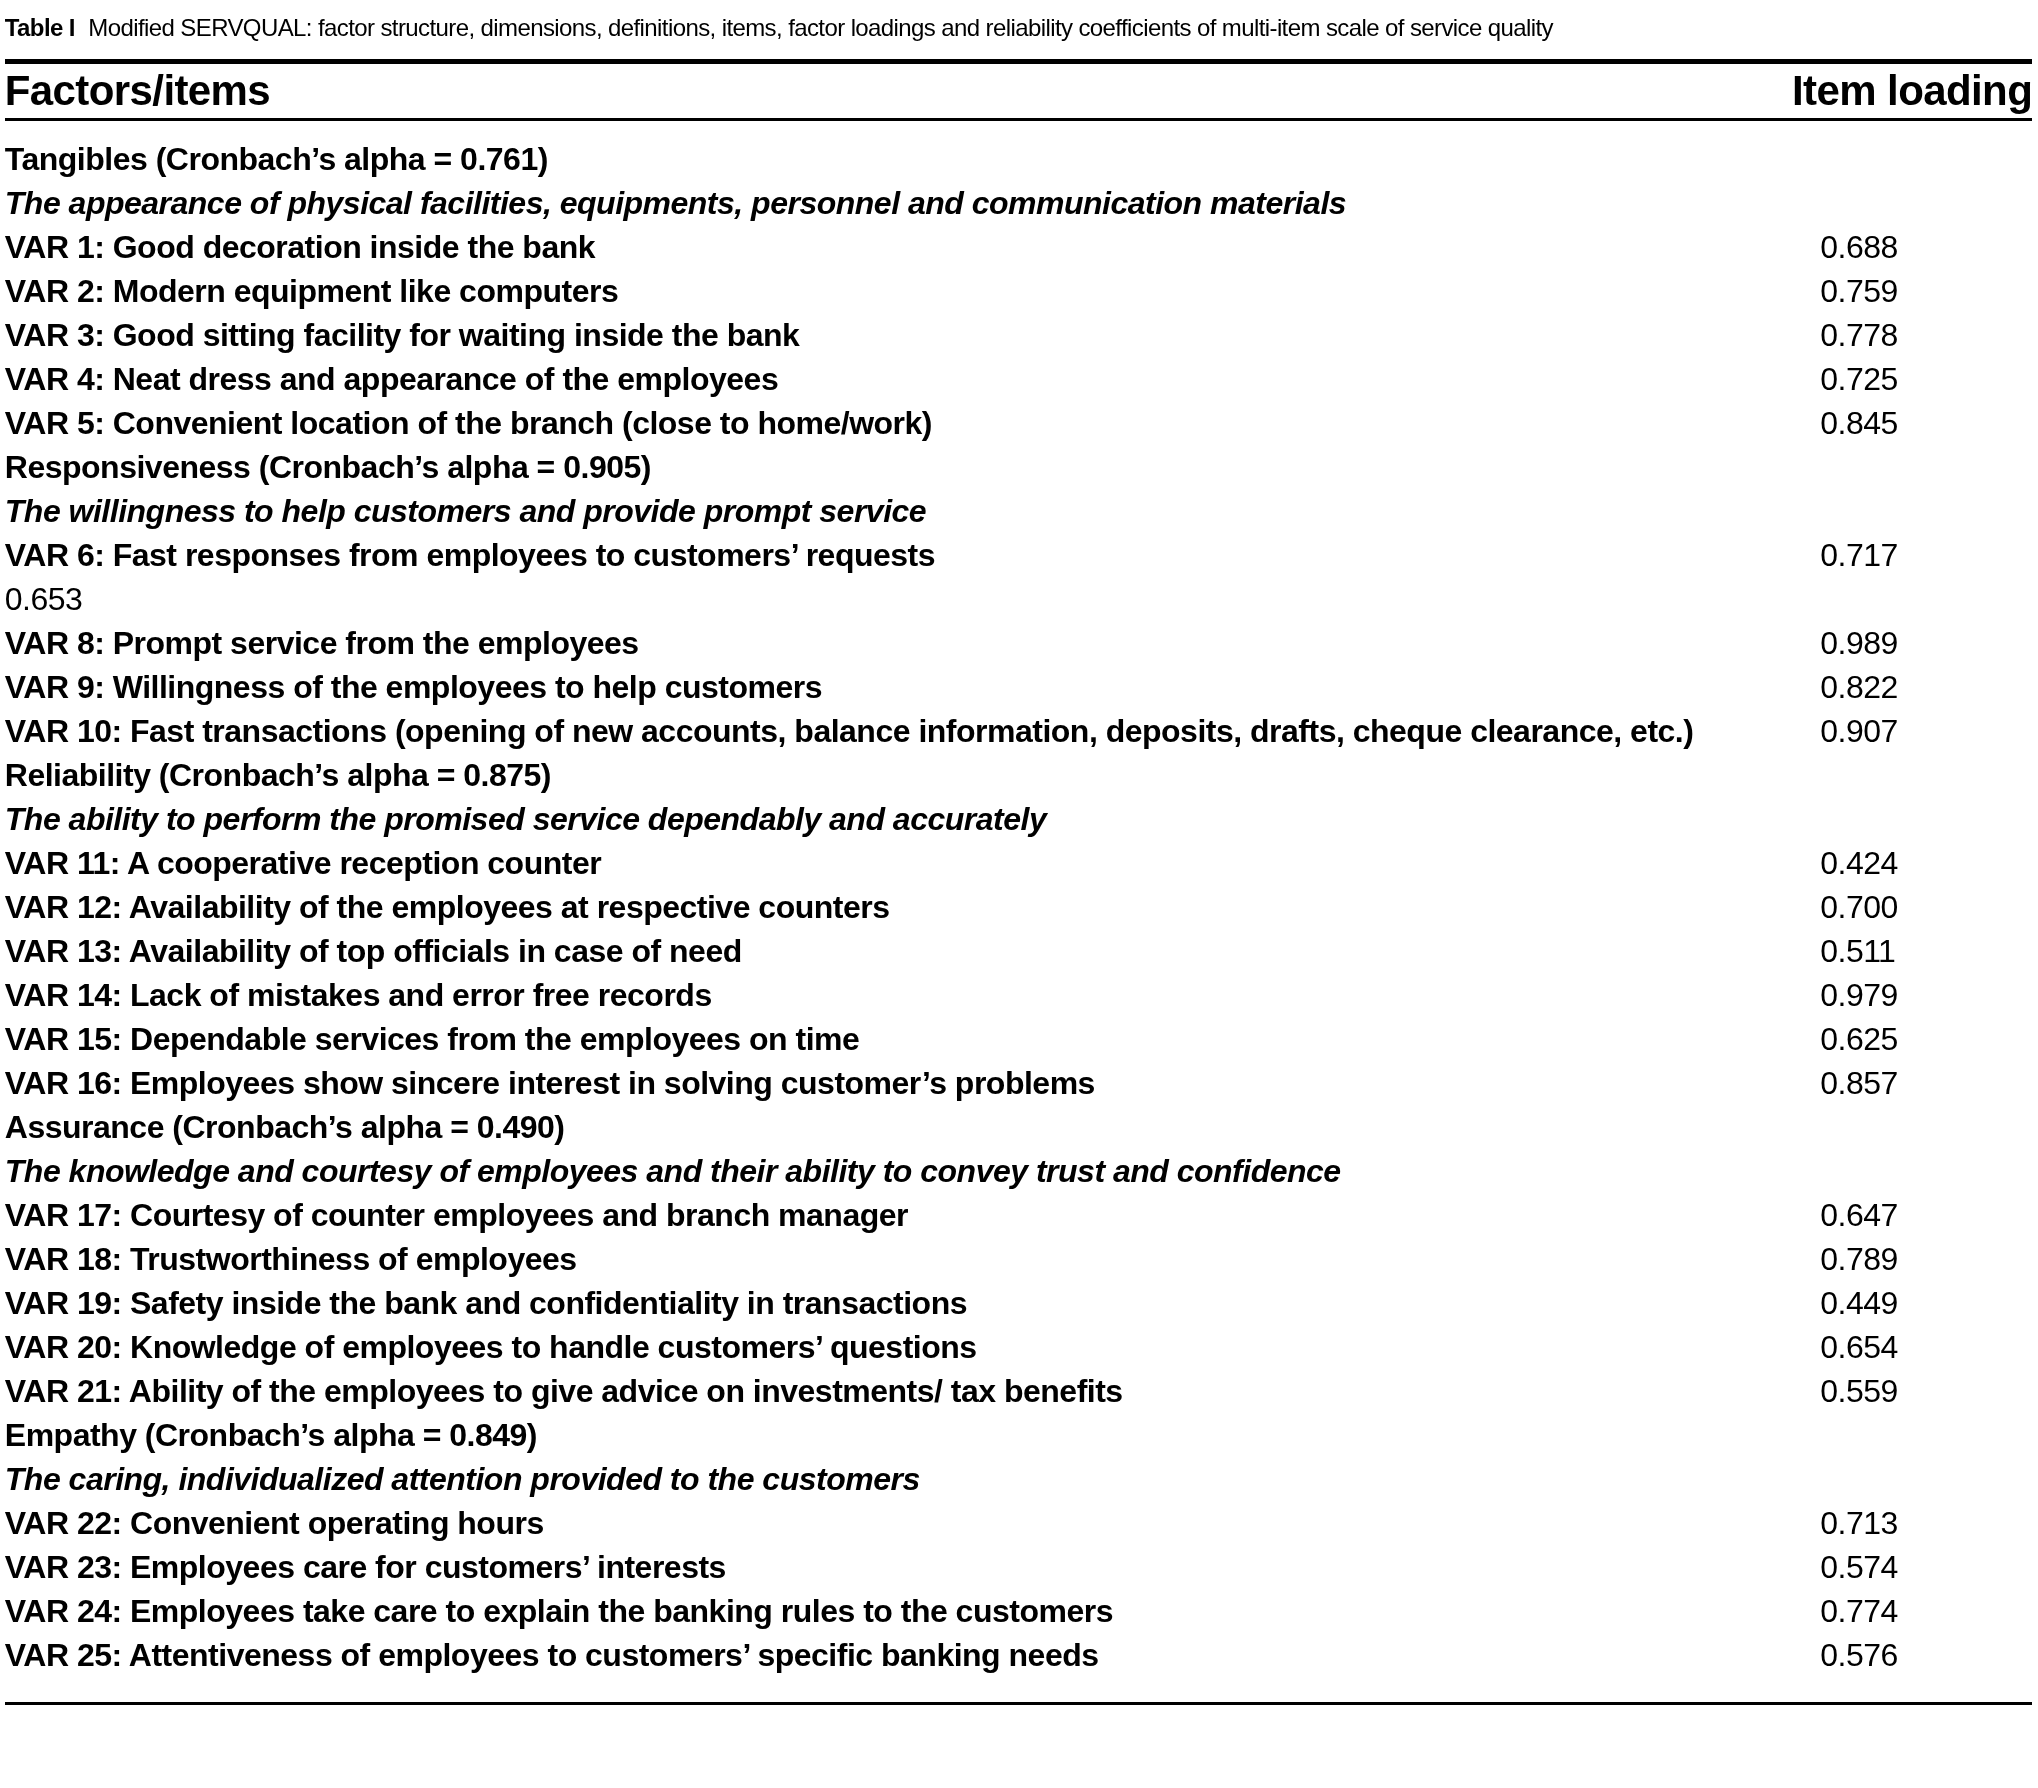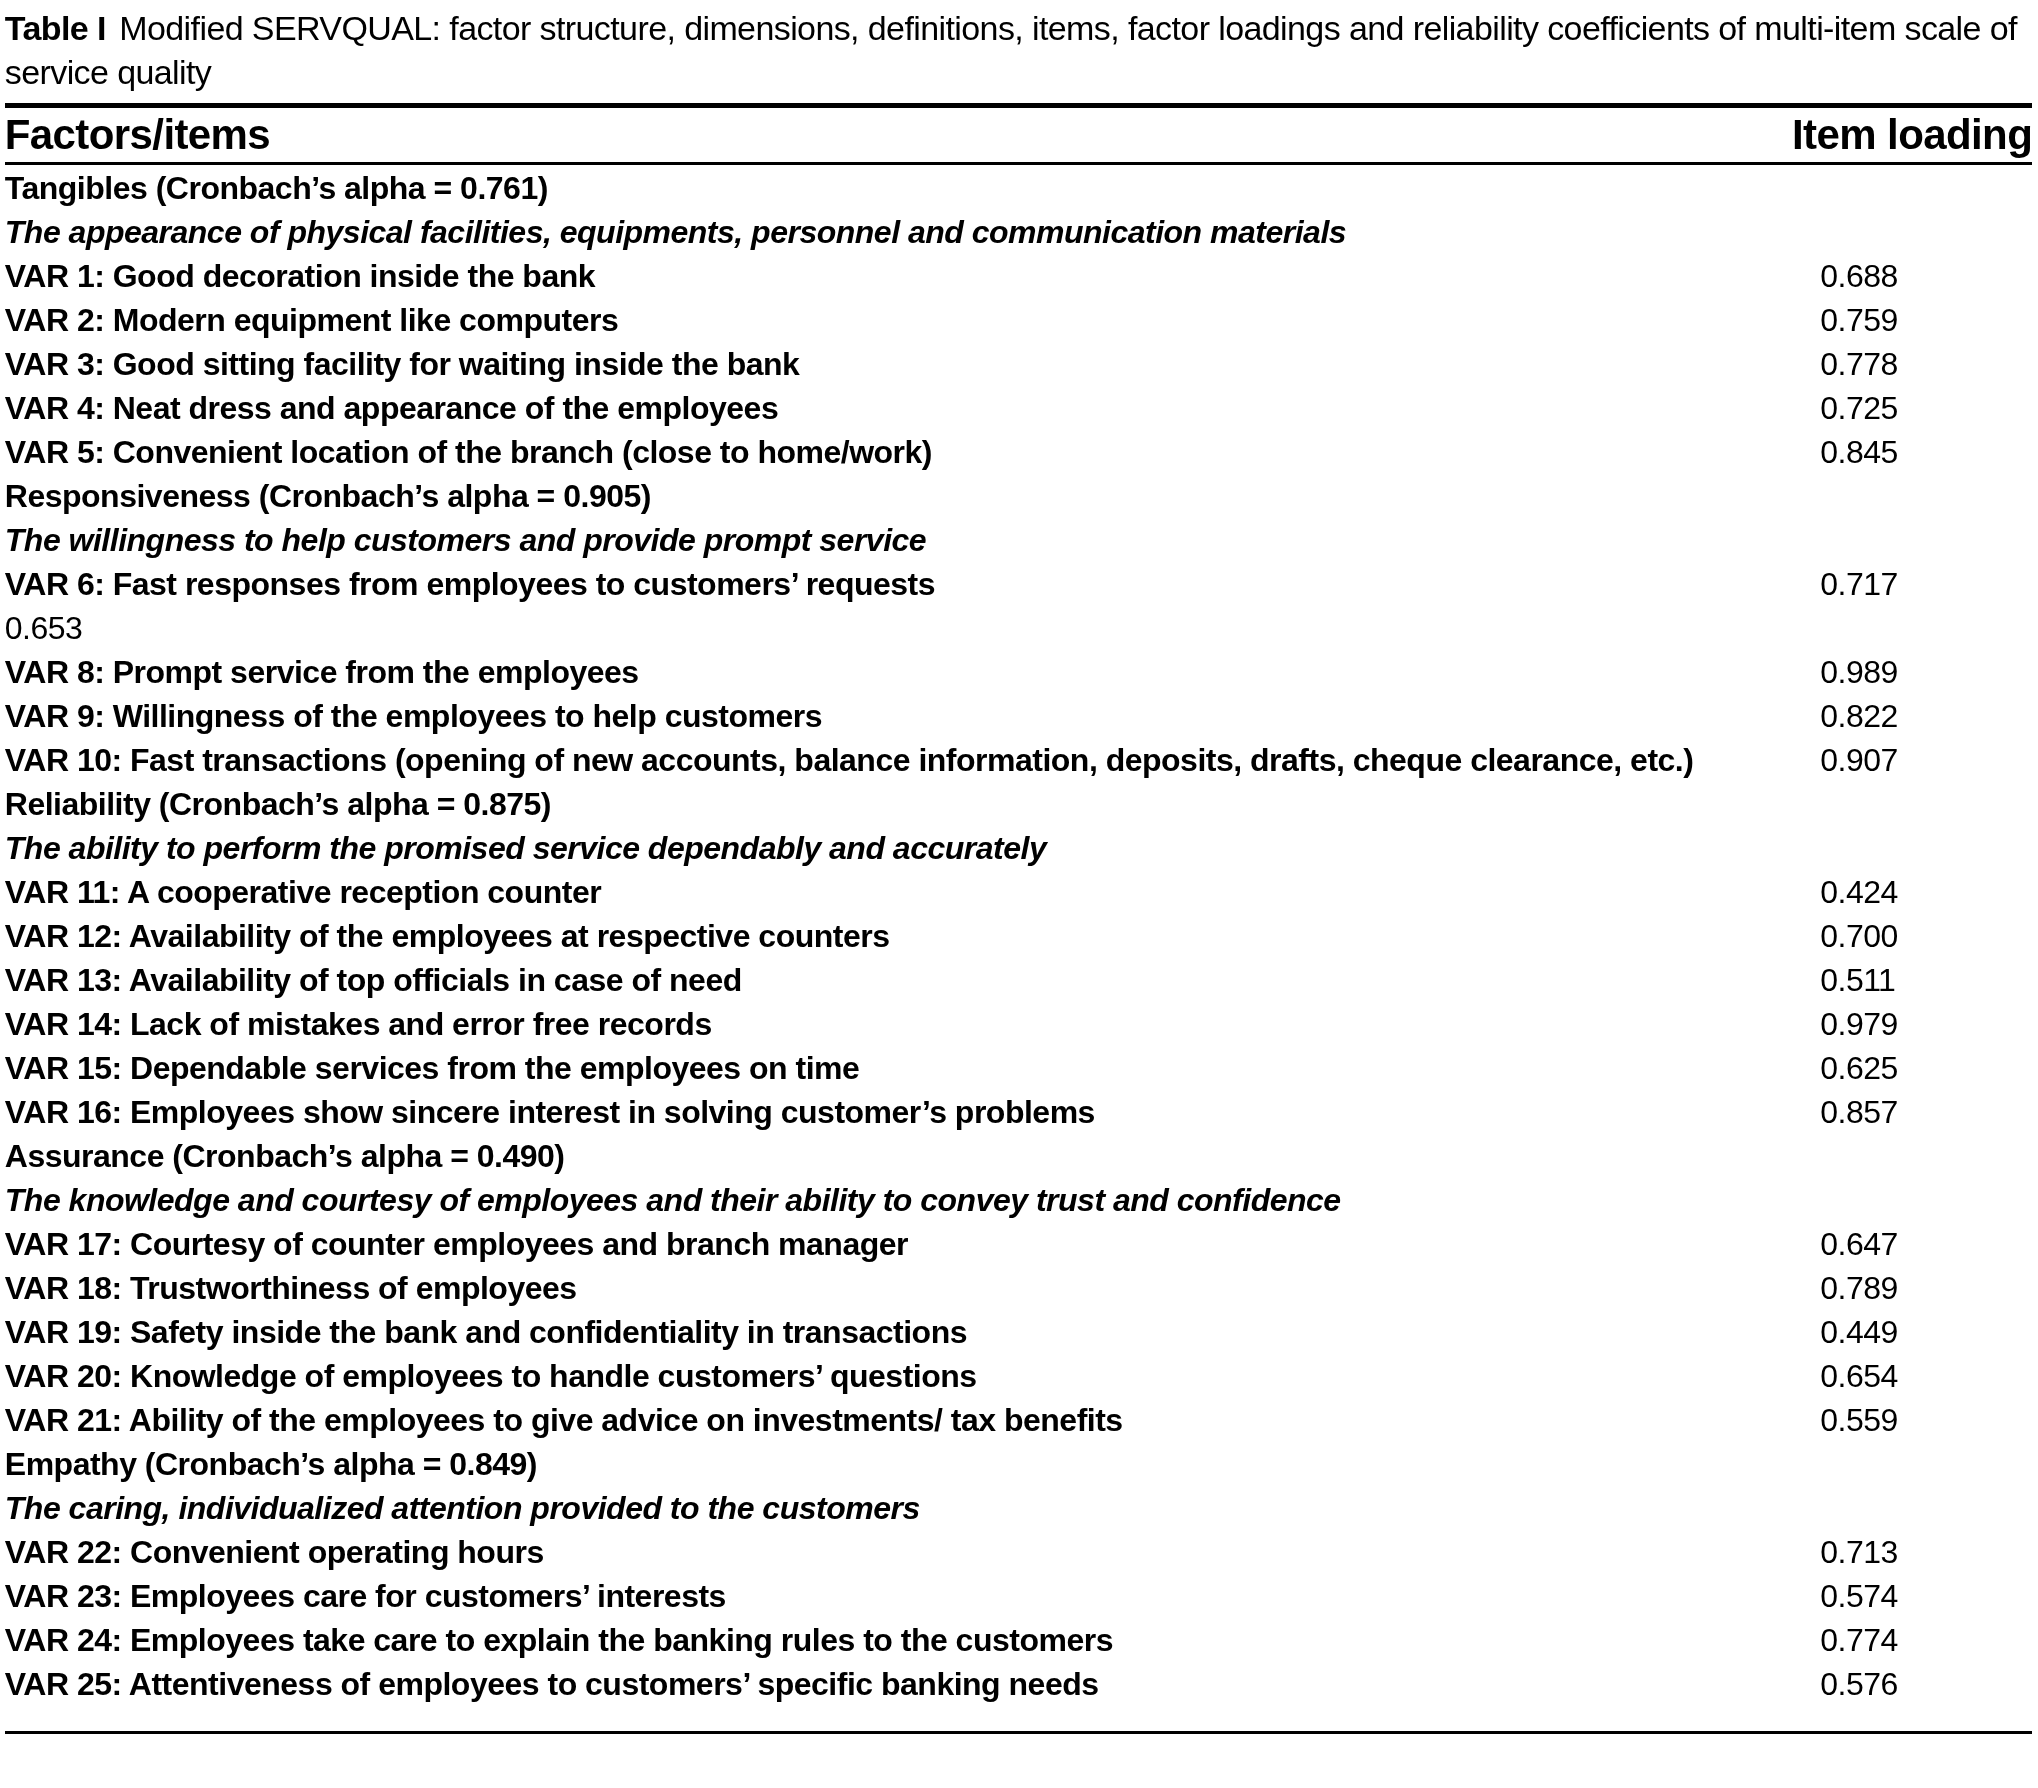--- a/index.html
+++ b/index.html
@@ -12,21 +12,21 @@
     height: 1788px;
     font-family: "Liberation Sans", sans-serif;
     color: #000000;
     overflow: hidden;
   }
   .page {
     padding: 5.8px 5.8px 0 4.8px;
     box-sizing: border-box;
   }
   .table-title {
-    font-size: 34px;
+    font-size: 24px;
     line-height: 44px;
     letter-spacing: -0.6px;
     margin-bottom: 9.7px;
   }
   .table-title .t-label {
     font-weight: bold;
     margin-right: 13.5px;
   }
   .rule-thick {
     height: 4.8px;
@@ -57,21 +57,21 @@
   }
   .header-row .col-factors {
     flex: 1 1 auto;
   }
   .header-row .col-loading {
     flex: 0 0 212px;
     text-align: center;
     white-space: nowrap;
   }
   .rows {
-    padding-top: 1px;
+    padding-top: 16px;
   }
   .row {
     display: flex;
     align-items: center;
     height: 44px;
     font-size: 32px;
     letter-spacing: -0.5px;
   }
   .cell-label {
     flex: 1 1 auto;

